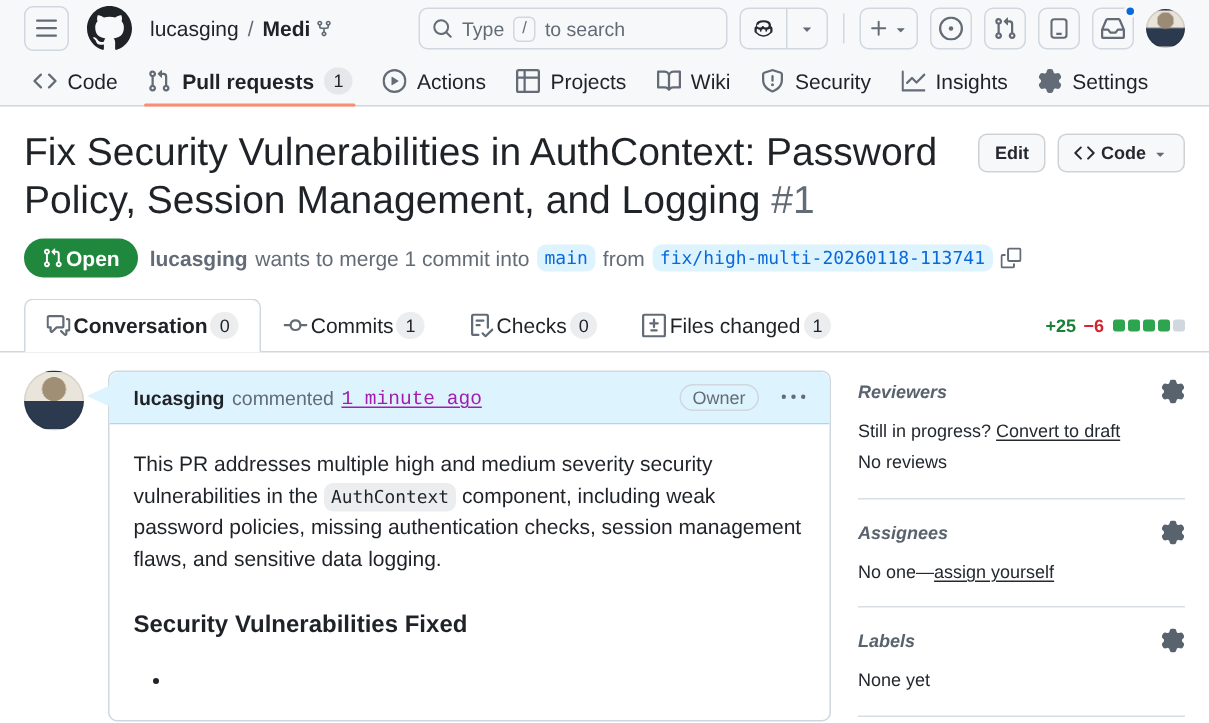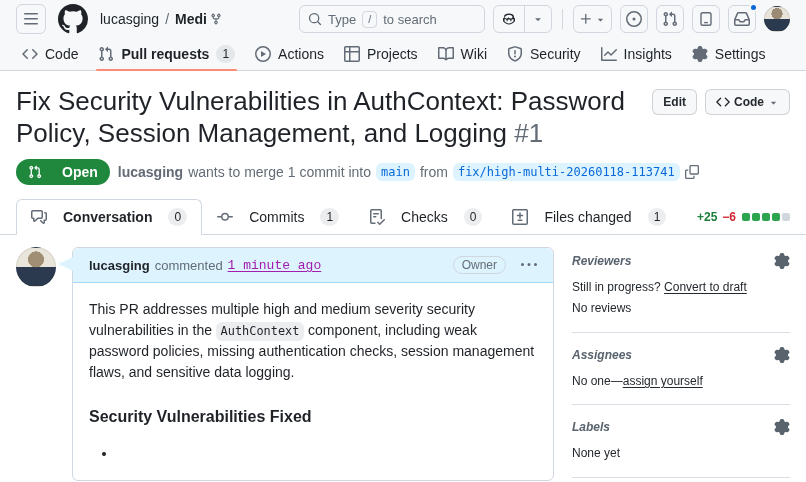--- a/index.html
+++ b/index.html
@@ -10,21 +10,21 @@
   
   .top-header { height: 38px; background: #f6f8fa; display: flex; align-items: center; padding: 0 16px; gap: 8px; }
   .hamburger { width: 30px; height: 30px; border: 1px solid #d0d7de; border-radius: 6px; background: transparent; display: flex; align-items: center; justify-content: center; color: #636c76; cursor: pointer; }
   .gh-mark { color: #1f2328; margin-left: 4px; }
   .crumbs { display: flex; align-items: center; gap: 6px; margin-left: 4px; white-space: nowrap; }
   .crumb-owner { color: #1f2328; text-decoration: none; }
   .crumb-sep { color: #636c76; }
   .crumb-repo { font-weight: 600; display: flex; align-items: center; gap: 3px; }
   .fork-glyph { color: #636c76; }
   .header-right { margin-left: auto; display: flex; align-items: center; gap: 8px; }
-  .search-box { width: 186px; height: 28px; border: 1px solid #d0d7de; border-radius: 6px; display: flex; align-items: center; gap: 6px; padding: 0 8px; color: #636c76; font-size: 13px; cursor: text; background: #f6f8fa; }
+  .search-box { width: 206px; height: 28px; border: 1px solid #d0d7de; border-radius: 6px; display: flex; align-items: center; gap: 6px; padding: 0 8px; color: #636c76; font-size: 13px; cursor: text; background: #f6f8fa; }
   .slash-key { border: 1px solid #d0d7de; border-radius: 4px; padding: 0 5px; font-size: 11px; line-height: 15px; color: #636c76; }
   .split-btn { display: flex; height: 28px; border: 1px solid #d0d7de; border-radius: 6px; overflow: hidden; }
   .split-btn .seg { display: flex; align-items: center; justify-content: center; color: #24292f; padding: 0 7px; cursor: pointer; }
   .split-btn .seg + .seg { border-left: 1px solid #d0d7de; color: #636c76; }
   .vdiv { width: 1px; height: 20px; background: #d0d7de; margin: 0 2px; }
   .icon-btn { height: 28px; min-width: 28px; border: 1px solid #d0d7de; border-radius: 6px; background: transparent; display: flex; align-items: center; justify-content: center; color: #636c76; cursor: pointer; padding: 0 5px; gap: 2px; position: relative; }
   .dot-badge { position: absolute; top: -3px; right: -3px; width: 9px; height: 9px; border-radius: 50%; background: #0969da; border: 2px solid #f6f8fa; }
   .avatar-sm { width: 26px; height: 26px; border-radius: 50%; cursor: pointer; background: radial-gradient(circle at 50% 28%, #9c8b74 0 26%, transparent 27%), linear-gradient(180deg, #e9e4da 0 48%, #2c3a4f 49%); border: 1px solid rgba(0,0,0,.1); }
 
   
@@ -37,29 +37,29 @@
 
   
   .title-wrap { padding: 14px 16px 0; position: relative; }
   .title-actions { position: absolute; top: 18px; right: 16px; display: flex; gap: 8px; border-radius: 11px; }
   .btn-sm { height: 26px; display: flex; align-items: center; gap: 4px; padding: 0 10px; font-size: 12px; font-weight: 600; color: #24292f; background: #f6f8fa; border: 1px solid rgba(31,35,40,.18); border-radius: 6px; cursor: pointer; }
   .btn-sm .car { color: #636c76; }
   h1.pr-title { font-size: 26px; font-weight: 400; line-height: 1.24; color: #1f2328; max-width: 665px; }
   .pr-number { color: #636c76; font-weight: 300; }
 
   .meta-row { display: flex; align-items: center; gap: 8px; margin-top: 10px; flex-wrap: nowrap; }
-  .state-pill { display: flex; align-items: center; gap: 20px; background: #1f883d; color: #fff; font-weight: 600; font-size: 14px; border-radius: 999px; padding: 5px 12px; }
+  .state-pill { display: flex; align-items: center; gap: 2px; background: #1f883d; color: #fff; font-weight: 600; font-size: 14px; border-radius: 999px; padding: 5px 12px; }
   .meta-text { color: #636c76; font-size: 14px; display: flex; align-items: center; gap: 5px; flex-wrap: nowrap; white-space: nowrap; }
   .meta-author { font-weight: 600; color: #636c76; }
   .branch-pill { font-family: "DejaVu Sans Mono", "Liberation Mono", monospace; font-size: 12px; background: #ddf4ff; color: #0969da; border-radius: 6px; padding: 2px 5px; cursor: pointer; }
   .copy-btn { color: #636c76; background: none; border: none; cursor: pointer; display: flex; }
 
   
   .pr-tabbar { margin-top: 14px; border-bottom: 1px solid #d0d7de; display: flex; align-items: flex-end; padding: 0 16px; }
-  .pr-tab { display: flex; align-items: center; gap: 16px; padding: 8px 14px; font-size: 14px; color: #1f2328; cursor: pointer; border: 1px solid transparent; margin-bottom: -1px; }
+  .pr-tab { display: flex; align-items: center; gap: 2px; padding: 8px 14px; font-size: 14px; color: #1f2328; cursor: pointer; border: 1px solid transparent; margin-bottom: -1px; }
   .pr-tab .tab-ic { color: #636c76; }
   .pr-tab.active { background: #fff; border-color: #d0d7de; border-bottom-color: #fff; border-radius: 6px 6px 0 0; font-weight: 600; }
   .diffstat { margin-left: auto; display: flex; align-items: center; gap: 3px; font-size: 12px; font-weight: 600; padding-bottom: 10px; }
   .adds { color: #1a7f37; }
   .dels { color: #d1242f; margin-left: 2px; margin-right: 3px; }
   .blocks { display: flex; gap: 2px; }
   .blk { width: 8px; height: 8px; border-radius: 2px; }
   .blk.g { background: #2da44e; }
   .blk.n { background: #d0d7de; }
 

